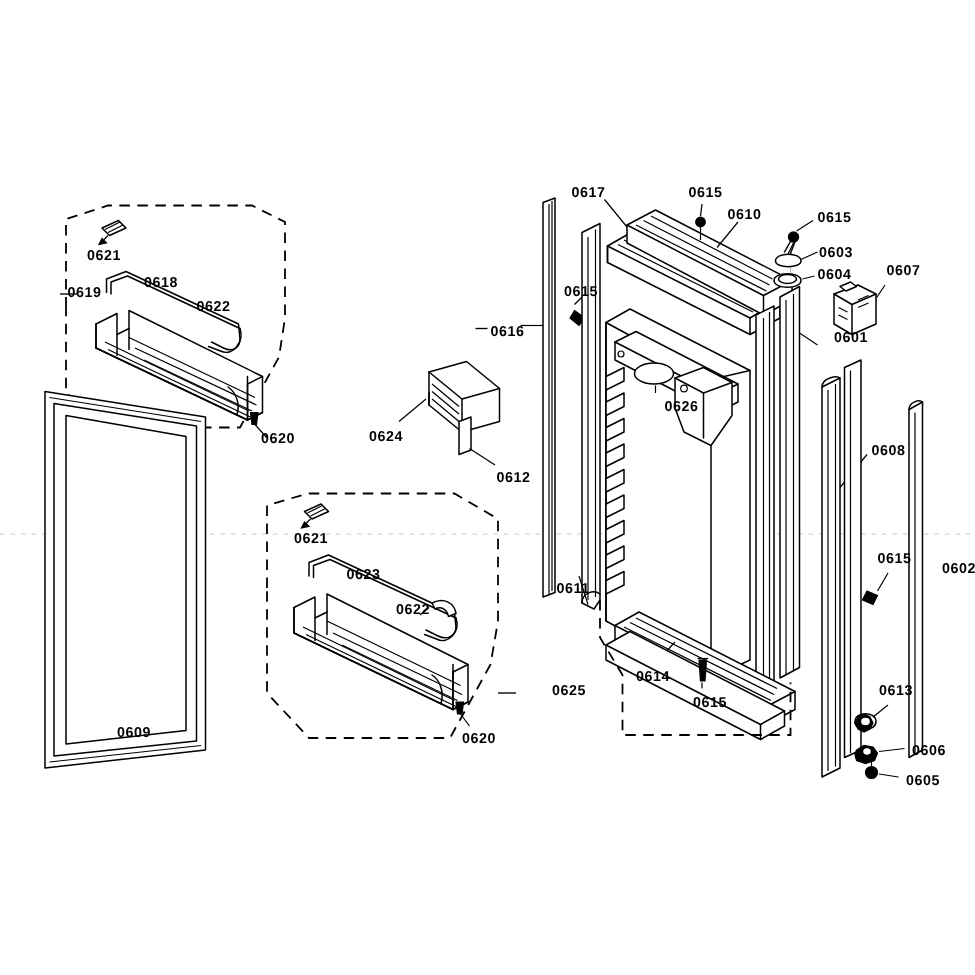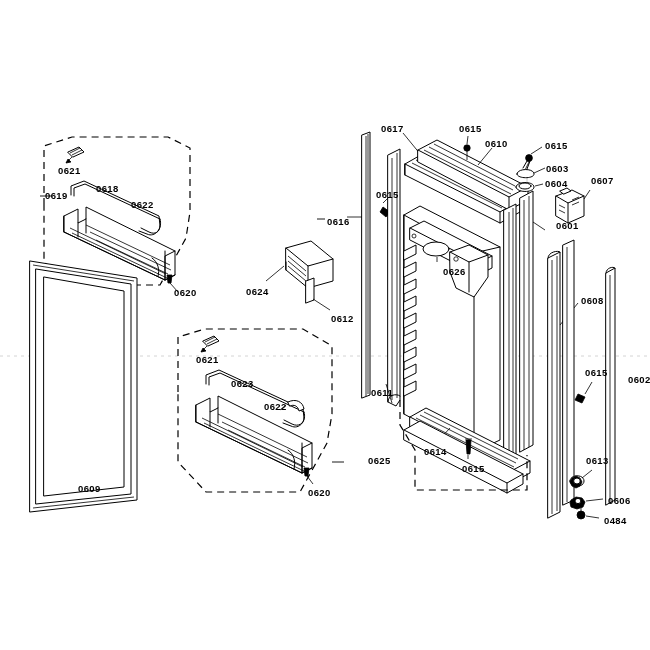--- a/index.html
+++ b/index.html
@@ -348,21 +348,21 @@
 <div class="lbl" style="left:556px; top:221px;text-align:right;">0601</div>
 <div class="lbl" style="left:443px; top:267px;">0626</div>
 <div class="lbl" style="left:371px; top:388px;">0611</div>
 <div class="lbl" style="left:581px; top:296px;">0608</div>
 <div class="lbl" style="left:585px; top:368px;">0615</div>
 <div class="lbl" style="left:628px; top:375px;">0602</div>
 <div class="lbl" style="left:424px; top:447px;">0614</div>
 <div class="lbl" style="left:462px; top:464px;">0615</div>
 <div class="lbl" style="left:586px; top:456px;">0613</div>
 <div class="lbl" style="left:608px; top:496px;">0606</div>
-<div class="lbl" style="left:604px; top:516px;">0484</div>
+<div class="lbl" style="left:604px; top:516px;">0605</div>
 
 <svg width="650" height="650" viewBox="0 0 650 650" style="pointer-events:none">
   <g stroke="#000" stroke-width=".9" fill="none">
     <line x1="40" y1="196" x2="52" y2="196"></line>
     <line x1="88" y1="475" x2="88" y2="475"></line>
     <line x1="344" y1="462" x2="332" y2="462"></line>
     <line x1="317" y1="219" x2="325" y2="219"></line>
   </g>
 </svg>
 

